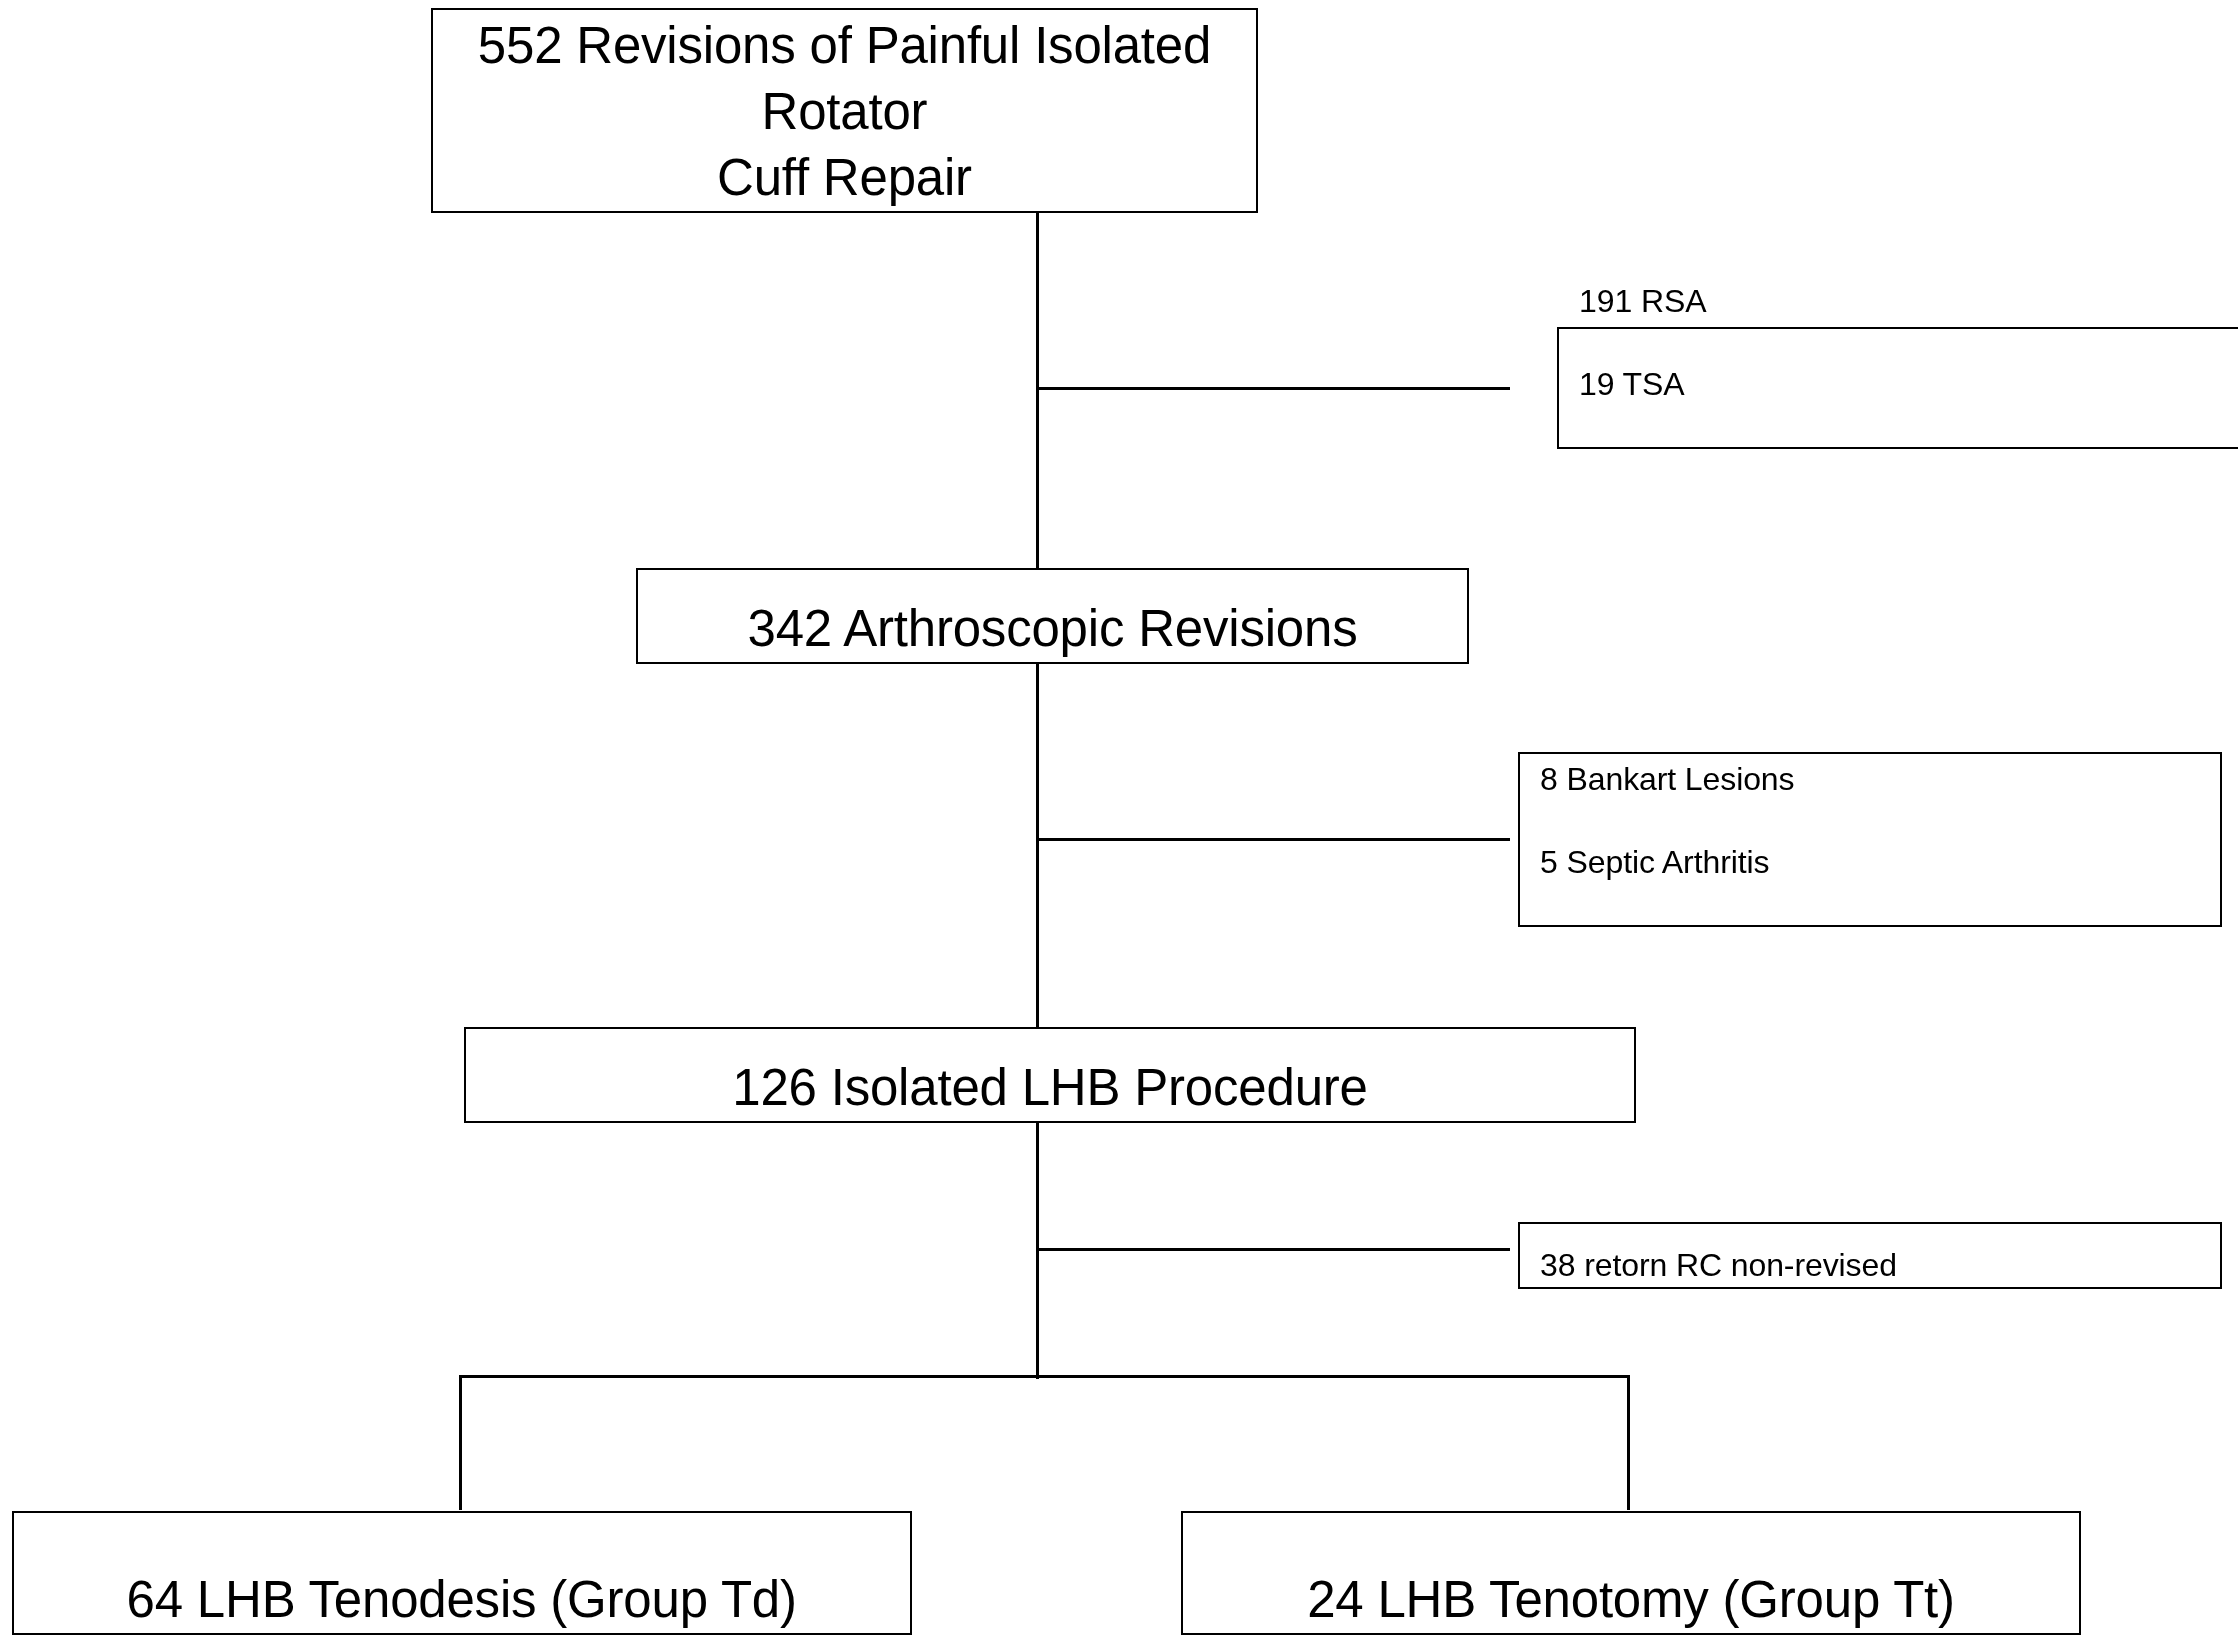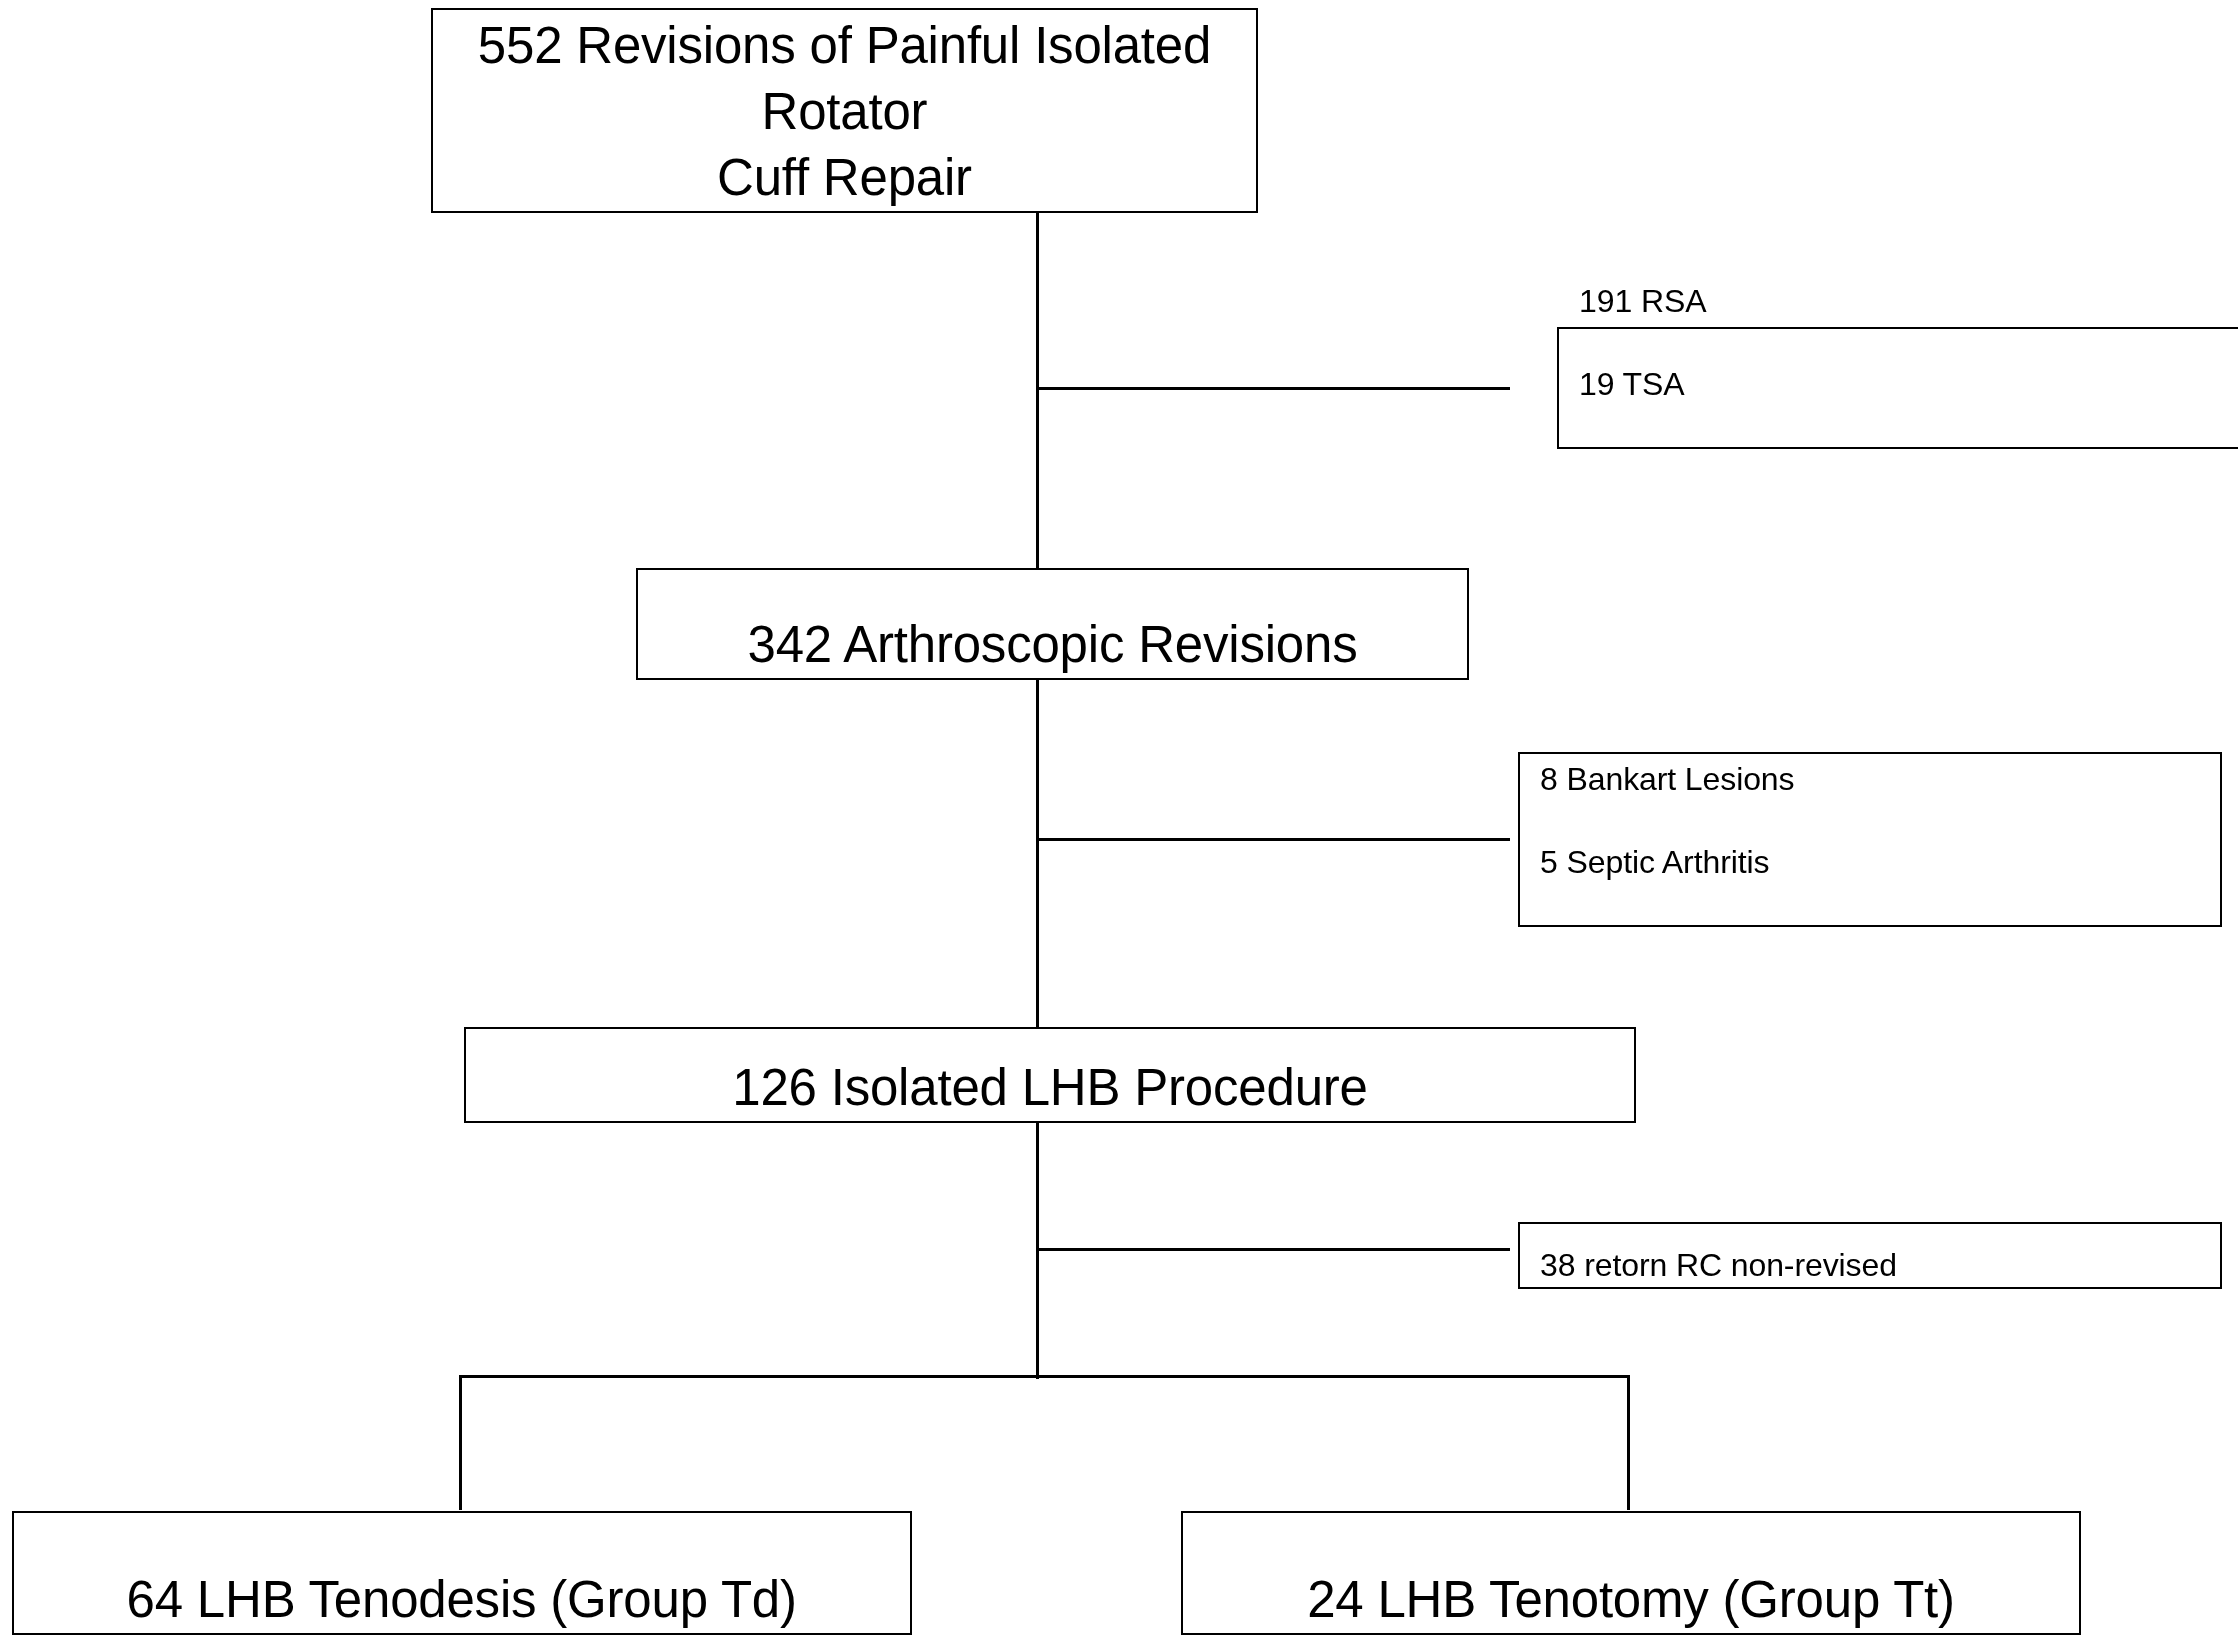--- a/index.html
+++ b/index.html
@@ -91,21 +91,21 @@
 Cuff Repair</span>
   </div>
 
   <div class="node exclusion left" style="left:1509px; top:327px; width:708px; height:122px;margin-left:48px;">
     <span class="txt">
       <span style="display:block;">191 RSA</span>
       <span style="display:block;">19 TSA</span>
     </span>
   </div>
 
-  <div class="node primary center" style="left:636px; top:568px; width:833px; height:112px;">
+  <div class="node primary center" style="left:636px; top:568px; width:833px; height:96px;">
     <span class="txt">342 Arthroscopic Revisions</span>
   </div>
 
   <div class="node exclusion left" style="left:1518px; top:752px; width:704px; height:175px;">
     <span class="txt">
       <span style="display:block;">8 Bankart Lesions</span>
       <span style="display:block;">5 Septic Arthritis</span>
     </span>
   </div>
 

